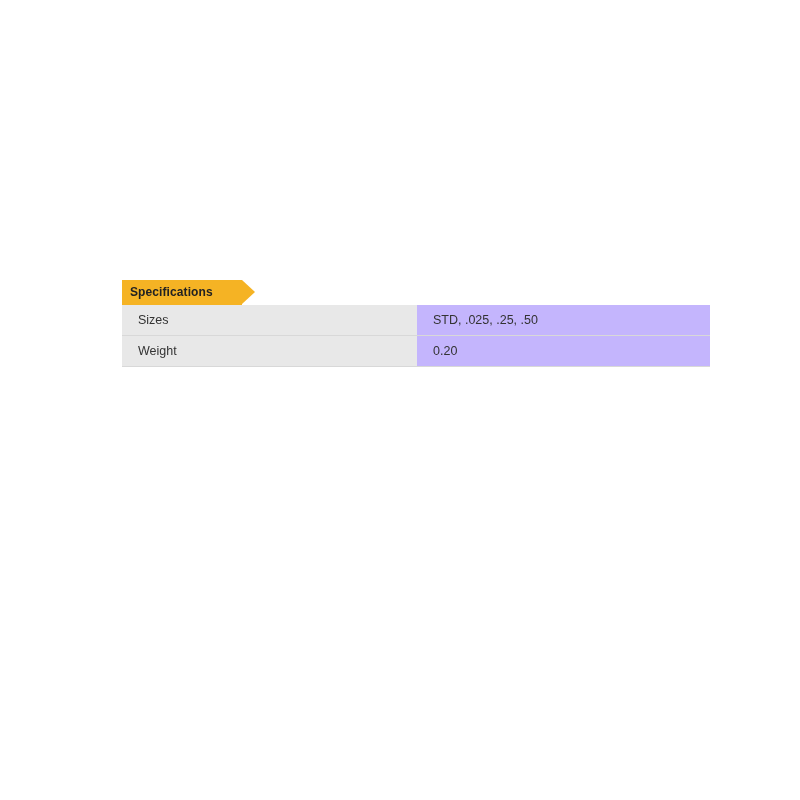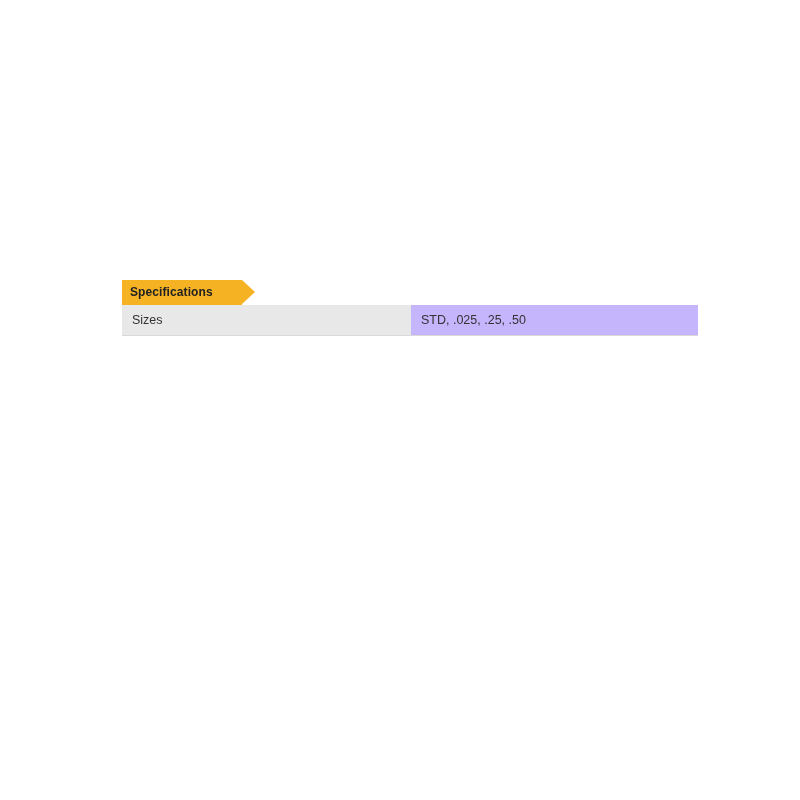--- a/index.html
+++ b/index.html
@@ -59,21 +59,21 @@
     width: 556px;
     table-layout: fixed;
     margin-top: 0;
   }
   table.spec-table tr {
     height: 30px;
   }
   table.spec-table td {
     font-size: 12.5px;
     color: #333333;
-    padding: 0 0 0 10px;
+    padding: 0 0 0 16px;
     border-bottom: 1px solid #d8d8d8;
     vertical-align: middle;
     height: 30px;
   }
   table.spec-table td.key {
     width: 279px;
   }
   table.spec-table td.val {
     width: 277px;
   }
@@ -100,18 +100,22 @@
       <span class="label">Specifications</span>
       <span class="arrow"></span>
     </div>
 
     <table class="spec-table">
       <tbody>
         <tr class="odd">
           <td class="key">Sizes</td>
           <td class="val">STD, .025, .25, .50</td>
         </tr>
+        <tr class="odd">
+          <td class="key">Weight</td>
+          <td class="val">0.20</td>
+        </tr>
       </tbody>
     </table>
 
   </div>
 
 </div>
 
 </body></html>

